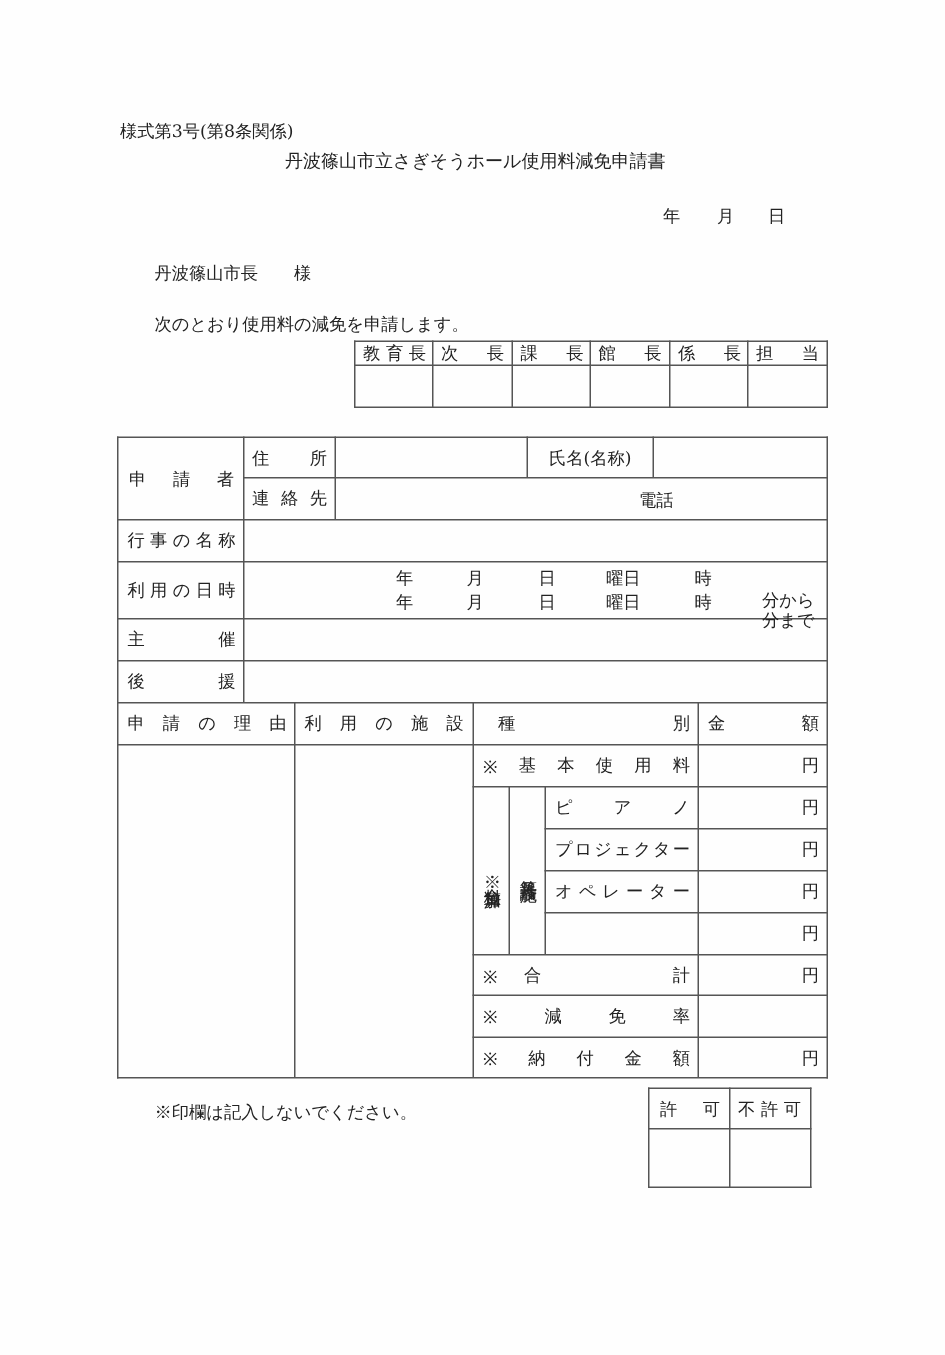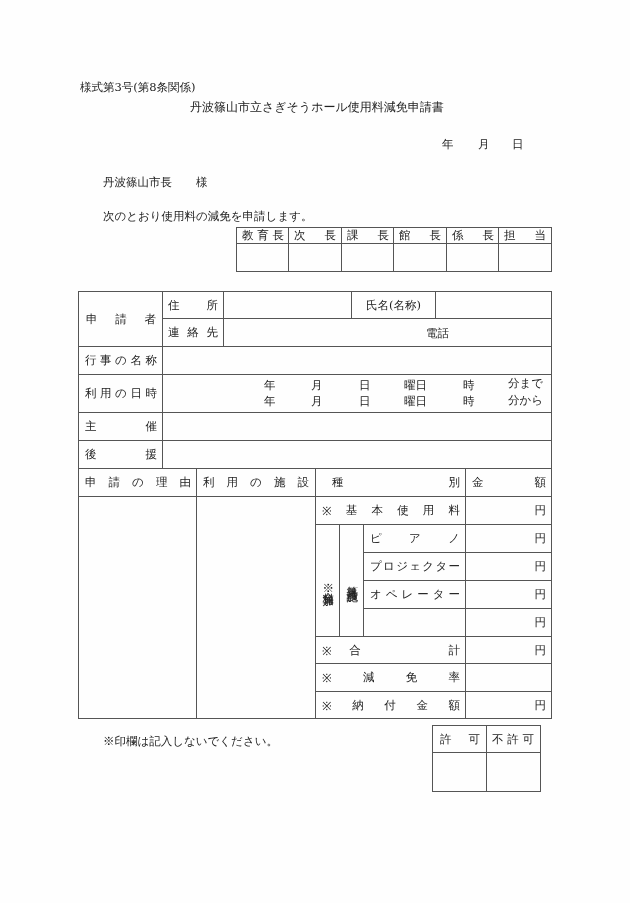--- a/index.html
+++ b/index.html
@@ -155,21 +155,21 @@
   <span class="dt" style="left:148px;top:3px;">月</span>
   <span class="dt" style="left:196px;top:3px;">日</span>
   <span class="dt" style="left:241px;top:3px;">曜日</span>
   <span class="dt" style="left:300px;top:3px;">時</span>
   <span class="dt" style="left:345px;top:18px;">分から</span>
   <span class="dt" style="left:101px;top:19px;">年</span>
   <span class="dt" style="left:148px;top:19px;">月</span>
   <span class="dt" style="left:196px;top:19px;">日</span>
   <span class="dt" style="left:241px;top:19px;">曜日</span>
   <span class="dt" style="left:300px;top:19px;">時</span>
-  <span class="dt" style="left:345px;top:1px;">分まで</span>
+  <span class="dt" style="left:345px;top:31px;">分まで</span>
 </div>
 
 <div class="cell sp" style="left:85px;top:413px;width:72px;height:27px;">
   <span>主</span>
     <span>催</span>
 </div>
 <div class="cell" style="left:163px;top:413px;width:388px;height:27px;"></div>
 <div class="cell sp" style="left:85px;top:441px;width:72px;height:27px;">
   <span>後</span>
     <span>援</span>

